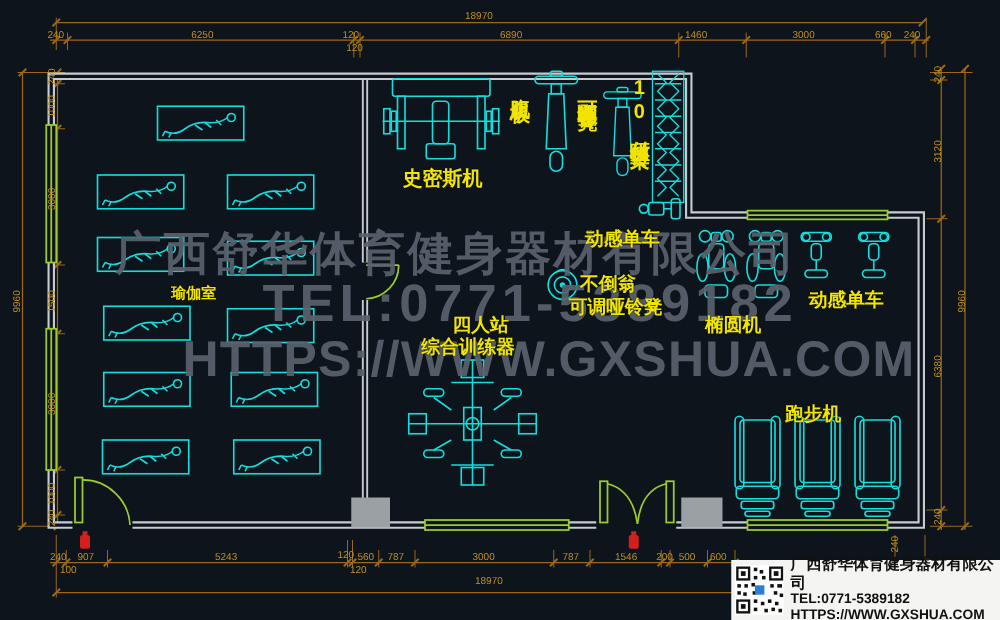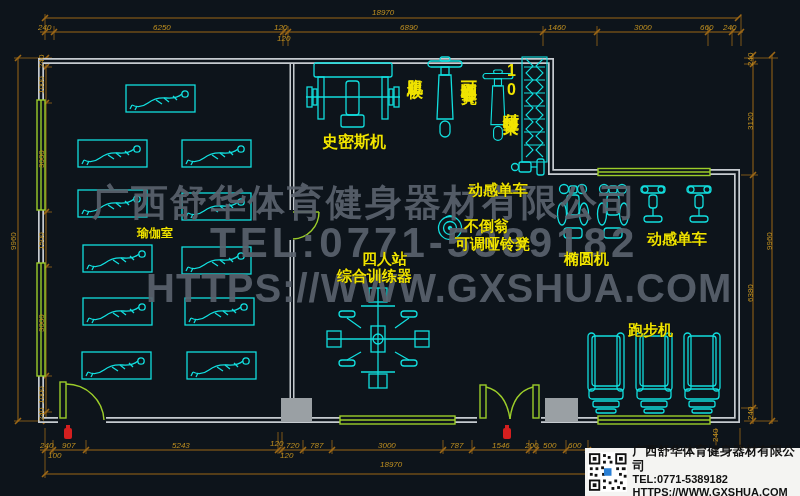--- a/index.html
+++ b/index.html
@@ -1,23 +1,23 @@
 <!DOCTYPE html>
 <html><head>
 <meta charset="utf-8">
 <style>
   html,body{margin:0;padding:0;background:#000;}
   #stage{position:relative;width:800px;height:496px;background:#0d141b;overflow:hidden;
          font-family:"Liberation Sans",sans-serif;}
   #plan-svg{position:absolute;left:0;top:0;z-index:1;}
   .lbl{position:absolute;z-index:3;color:#f0e400;font-weight:bold;font-size:15px;
-       line-height:1.1;white-space:nowrap;text-shadow:0 0 1px #000;font-family:Liberation Mono, monospace;}
+       line-height:1.1;white-space:nowrap;text-shadow:0 0 1px #000;}
   .vlbl{position:absolute;z-index:3;color:#f0e400;font-weight:bold;font-size:16px;
         writing-mode:vertical-rl;text-orientation:upright;letter-spacing:2px;line-height:1;}
-  .dim{position:absolute;z-index:2;color:#c09020;font-size:8px;line-height:1;white-space:nowrap;font-style:italic;}
+  .dim{position:absolute;z-index:2;color:#c09020;font-size:8px;line-height:1;white-space:nowrap;}
   .vdim{position:absolute;z-index:2;color:#c09020;font-size:8px;line-height:1;white-space:nowrap;
         transform:rotate(-90deg);transform-origin:left top;}
   .wm{position:absolute;z-index:2;color:#5a626d;font-weight:bold;white-space:nowrap;opacity:.92;}
   #wm1{left:92px;top:178px;font-size:37px;letter-spacing:2px;}
   #wm2{left:210px;top:219px;font-size:42px;letter-spacing:4px;}
   #wm3{left:146px;top:266px;font-size:40px;letter-spacing:1px;}
   #logo-box{position:absolute;z-index:5;left:585px;top:448px;width:215px;height:48px;
             background:#f4f4f2;display:flex;align-items:center;gap:5px;padding:2px 3px;box-sizing:border-box;}
   #logo-text{display:flex;flex-direction:column;justify-content:center;color:#111;}
   #logo-company{font-size:12.5px;font-weight:bold;line-height:1.15;}
@@ -287,21 +287,21 @@
 <div class="vdim" style="left:747px;top:66px">240</div>
 <div class="vdim" style="left:747px;top:130px">3120</div>
 <div class="vdim" style="left:747px;top:302px">6380</div>
 <div class="vdim" style="left:747px;top:420px">240</div>
 <div class="vdim" style="left:712px;top:442px">240</div>
 
 <div class="dim" style="left:40px;top:442px">240</div>
 <div class="dim" style="left:62px;top:442px">907</div>
 <div class="dim" style="left:172px;top:442px">5243</div>
 <div class="dim" style="left:270px;top:440px">120</div>
-<div class="dim" style="left:286px;top:442px">720</div>
+<div class="dim" style="left:286px;top:442px">560</div>
 <div class="dim" style="left:310px;top:442px">787</div>
 <div class="dim" style="left:378px;top:442px">3000</div>
 <div class="dim" style="left:450px;top:442px">787</div>
 <div class="dim" style="left:492px;top:442px">1546</div>
 <div class="dim" style="left:525px;top:442px">200</div>
 <div class="dim" style="left:543px;top:442px">500</div>
 <div class="dim" style="left:568px;top:442px">600</div>
 <div class="dim" style="left:48px;top:452px">100</div>
 <div class="dim" style="left:280px;top:452px">120</div>
 <div class="dim" style="left:380px;top:461px">18970</div>

